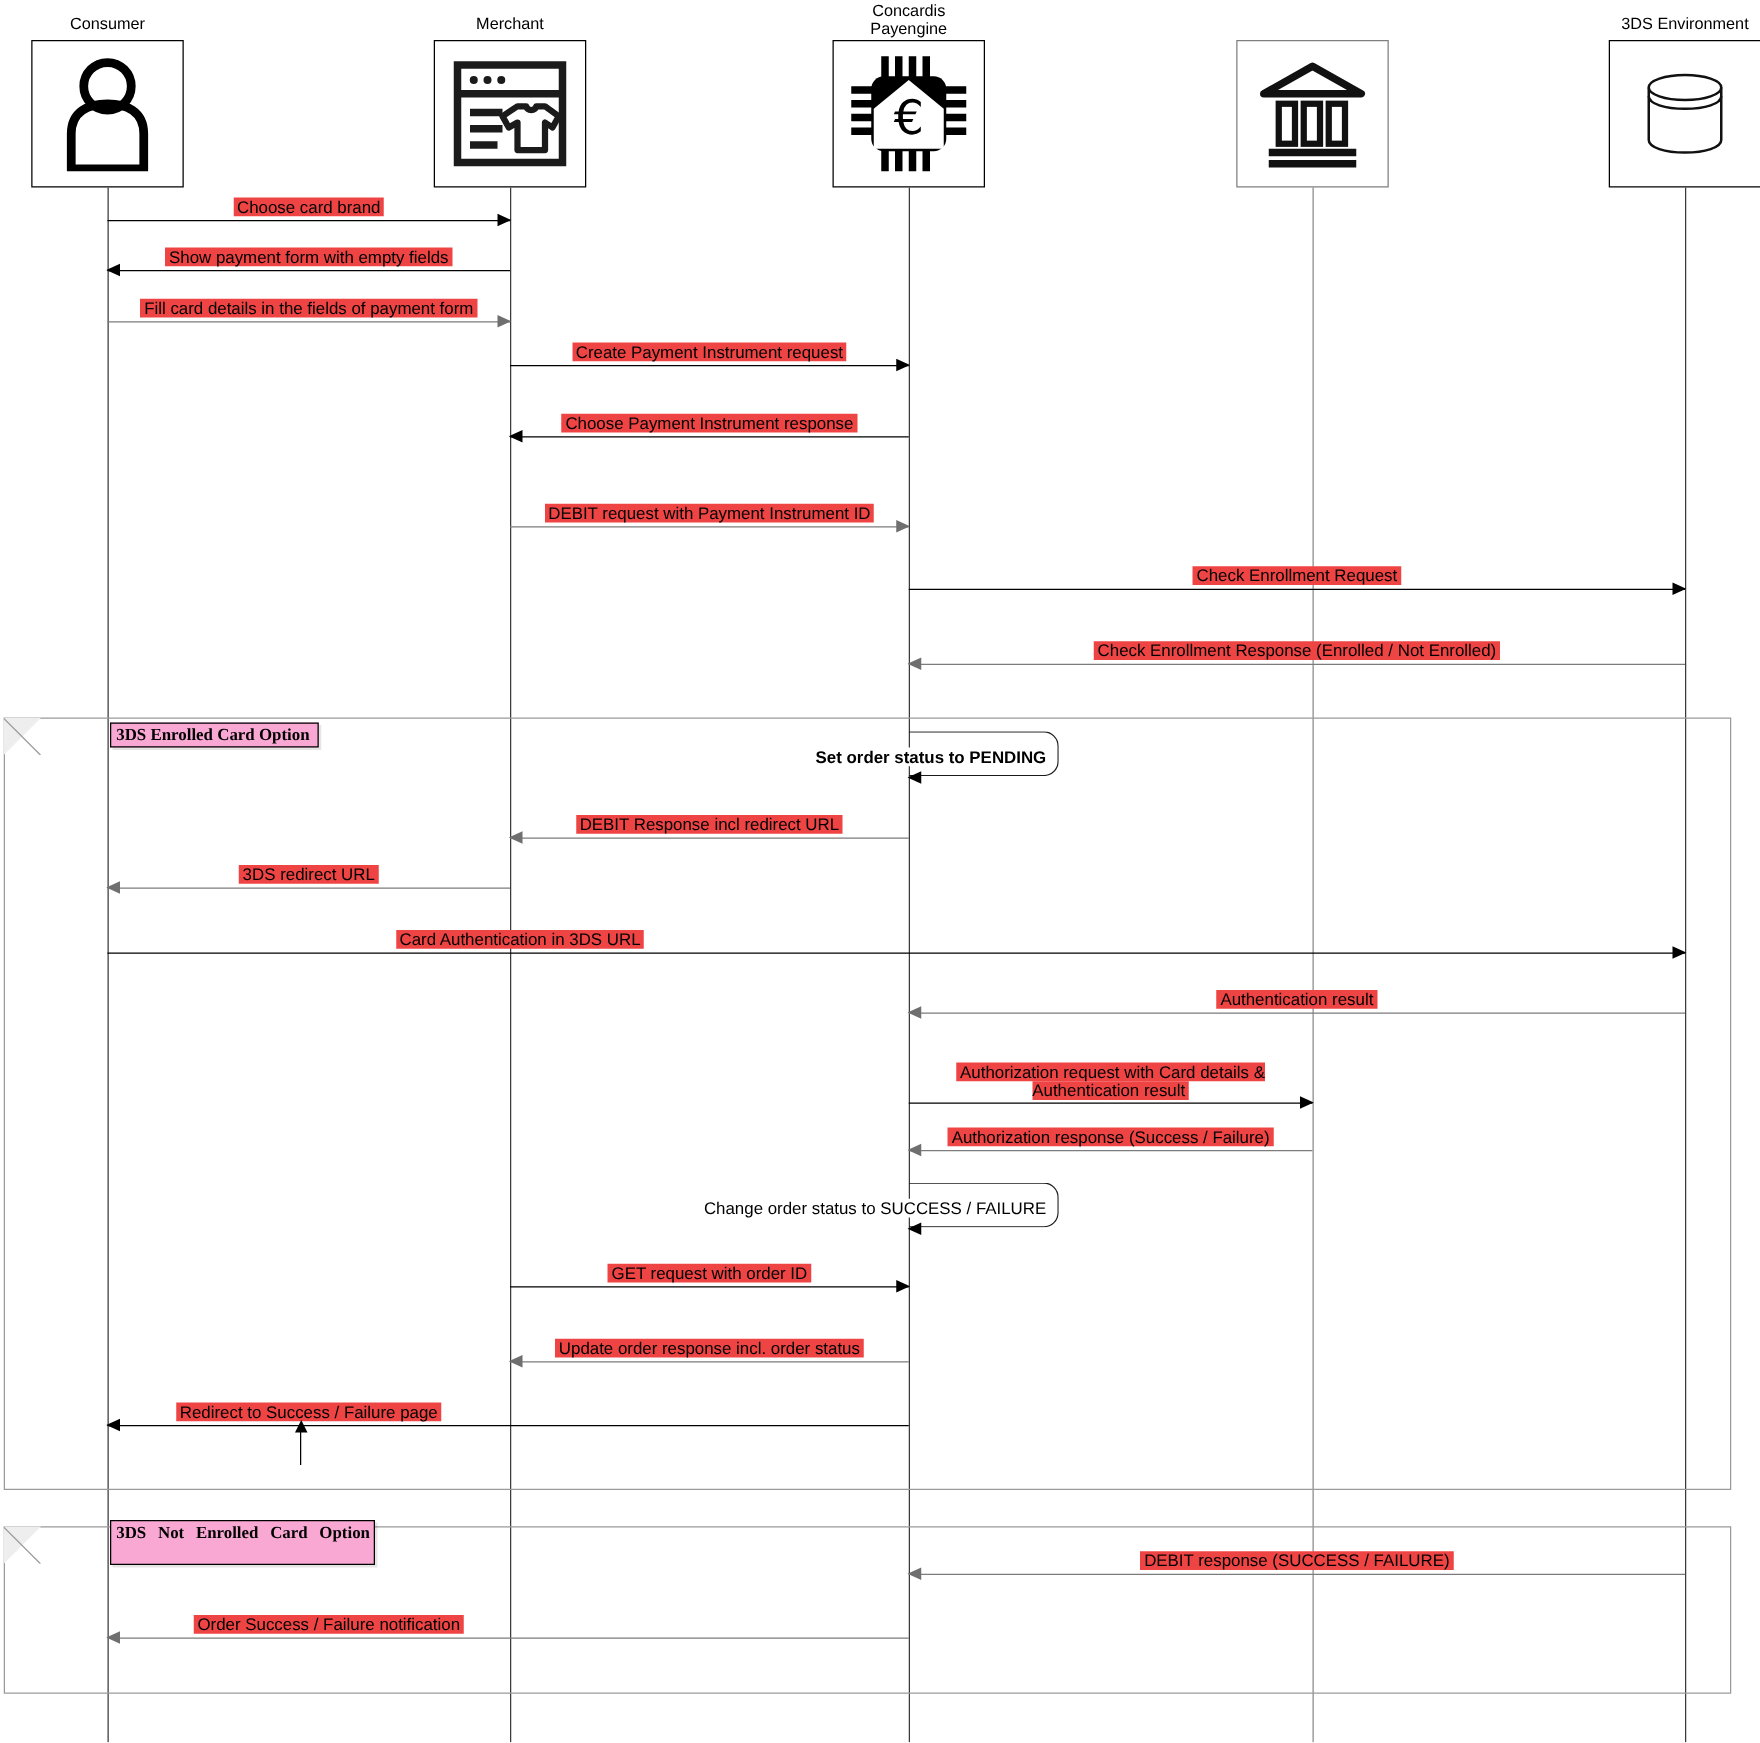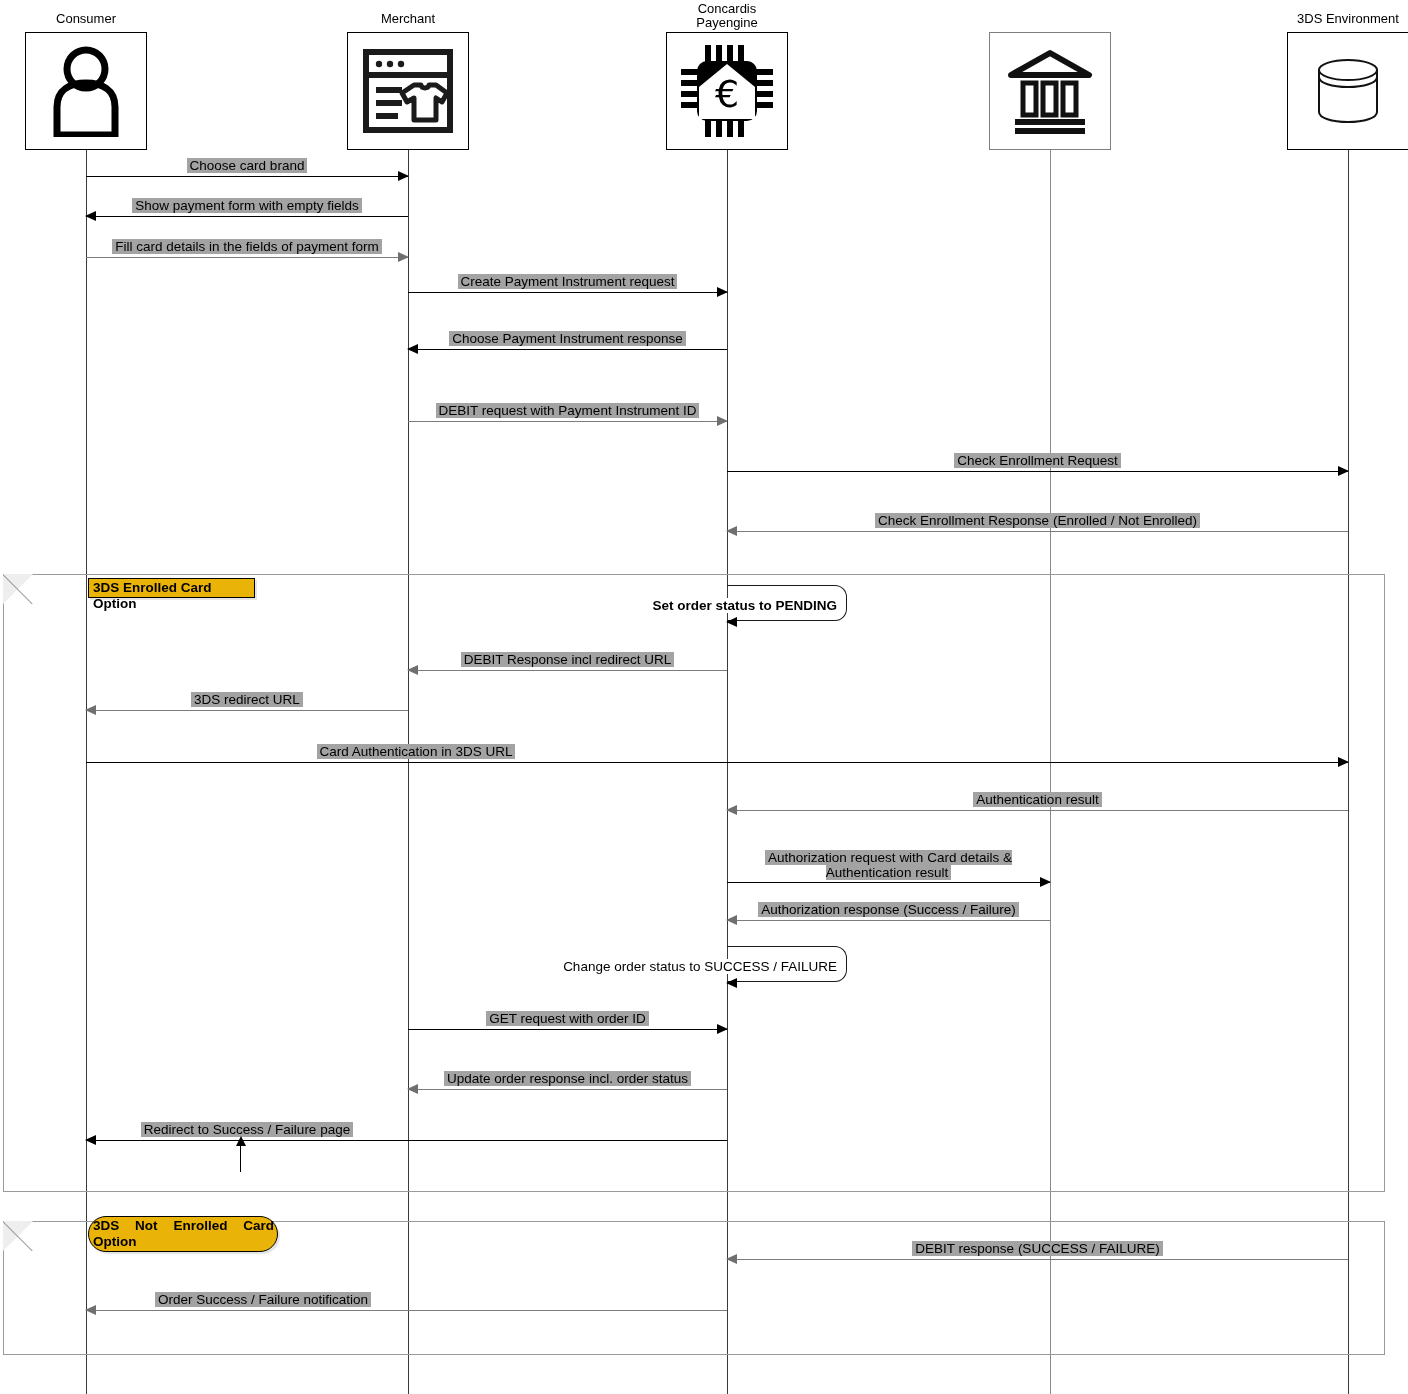--- a/index.html
+++ b/index.html
@@ -17,42 +17,42 @@
   
   .msg{position:absolute;height:0;}
   .msg .line{position:absolute;left:0;top:0;width:100%;height:0;border-top:1.3px solid #000;}
   .msg.grey .line{border-top-color:#7c7c7c;}
   .msg .head{position:absolute;top:-5px;width:0;height:0;border-top:5.5px solid transparent;border-bottom:5.5px solid transparent;}
   .msg.right .head{right:-1px;border-left:11px solid #000;}
   .msg.left  .head{left:-1px;border-right:11px solid #000;}
   .msg.grey.right .head{border-left-color:#6f6f6f;}
   .msg.grey.left  .head{border-right-color:#6f6f6f;}
   .msg .cap{position:absolute;left:0;width:100%;bottom:3px;text-align:center;font-size:13.5px;color:#000;line-height:15px;}
-  .msg .cap span{background:#a3a3a3;padding:0 3px;}
+  .msg .cap span{background:#ef4444;padding:0 3px;}
   .msg .cap.two span{display:inline;}
 
   
   .self{position:absolute;}
   .self .loop{position:absolute;left:0;top:0;width:100%;height:100%;
       border:1.2px solid #1a1a1a;border-left:none;
       border-radius:0 12px 12px 0;box-sizing:border-box;}
   .self .head{position:absolute;left:-1px;bottom:-5.5px;width:0;height:0;
       border-top:5.5px solid transparent;border-bottom:5.5px solid transparent;border-right:11px solid #000;}
   .self .cap{position:absolute;right:6px;bottom:8px;white-space:nowrap;font-size:13.5px;color:#000;background:#fff;padding:0 4px;}
 
   
   .frag{position:absolute;border:1.1px solid #9a9a9a;box-sizing:border-box;background:transparent;}
   .frag .fold{position:absolute;left:-1px;top:-1px;width:30px;height:30px;overflow:hidden;}
   .frag .fold i{position:absolute;left:0;top:0;width:0;height:0;
       border-top:30px solid #eeeeee;border-right:30px solid transparent;display:block;}
   .frag .fold u{position:absolute;left:0;top:0;width:42px;height:0;border-top:1.1px solid #9a9a9a;
       transform:rotate(45deg);transform-origin:0 0;display:block;}
-  .frag-label{position:absolute;border:1.4px solid #000;background:#eab308;box-sizing:border-box;
+  .frag-label{position:absolute;border:1.4px solid #000;background:#f9a8d4;box-sizing:border-box;
       font-size:13.5px;font-weight:bold;color:#000;line-height:16px;padding:1px 3px 1px 4px;
-      box-shadow:2px 2px 0 0 rgba(0,0,0,0.10);}
+      box-shadow:2px 2px 0 0 rgba(0,0,0,0.10);font-family:Liberation Serif, serif;}
   .frag-label.justify{text-align:justify;}
   .frag-label.justify::after{content:"";display:inline-block;width:100%;}
 
   .uparrow{position:absolute;width:0;border-left:1.4px solid #000;}
   .uparrow .tip{position:absolute;left:-5.5px;top:-9px;width:0;height:0;
       border-left:5.5px solid transparent;border-right:5.5px solid transparent;border-bottom:10px solid #000;}
 
   svg{display:block;}
 </style>
 </head>
@@ -165,21 +165,21 @@
       </span>
   </div>
   <div class="frag-label" style="left:88px;top:578px;width:167px;height:20px;">3DS Enrolled Card Option</div>
 
   <div class="frag" style="left:3px;top:1221px;width:1382px;height:134px;">
     <span class="fold">
         <i></i>
         <u></u>
       </span>
   </div>
-  <div class="frag-label justify" style="left:88px;top:1216px;width:190px;height:36px;border-radius:18px;">3DS Not Enrolled Card Option</div>
+  <div class="frag-label justify" style="left:88px;top:1216px;width:212px;height:36px;">3DS Not Enrolled Card Option</div>
 
   <div class="msg right" style="left:86px;top:176px;width:322px;">
     <div class="line"></div>
       <div class="head"></div>
     <div class="cap"><span>Choose card brand</span></div>
   </div>
 
   <div class="msg left" style="left:86px;top:216px;width:322px;">
     <div class="line"></div>
       <div class="head"></div>

